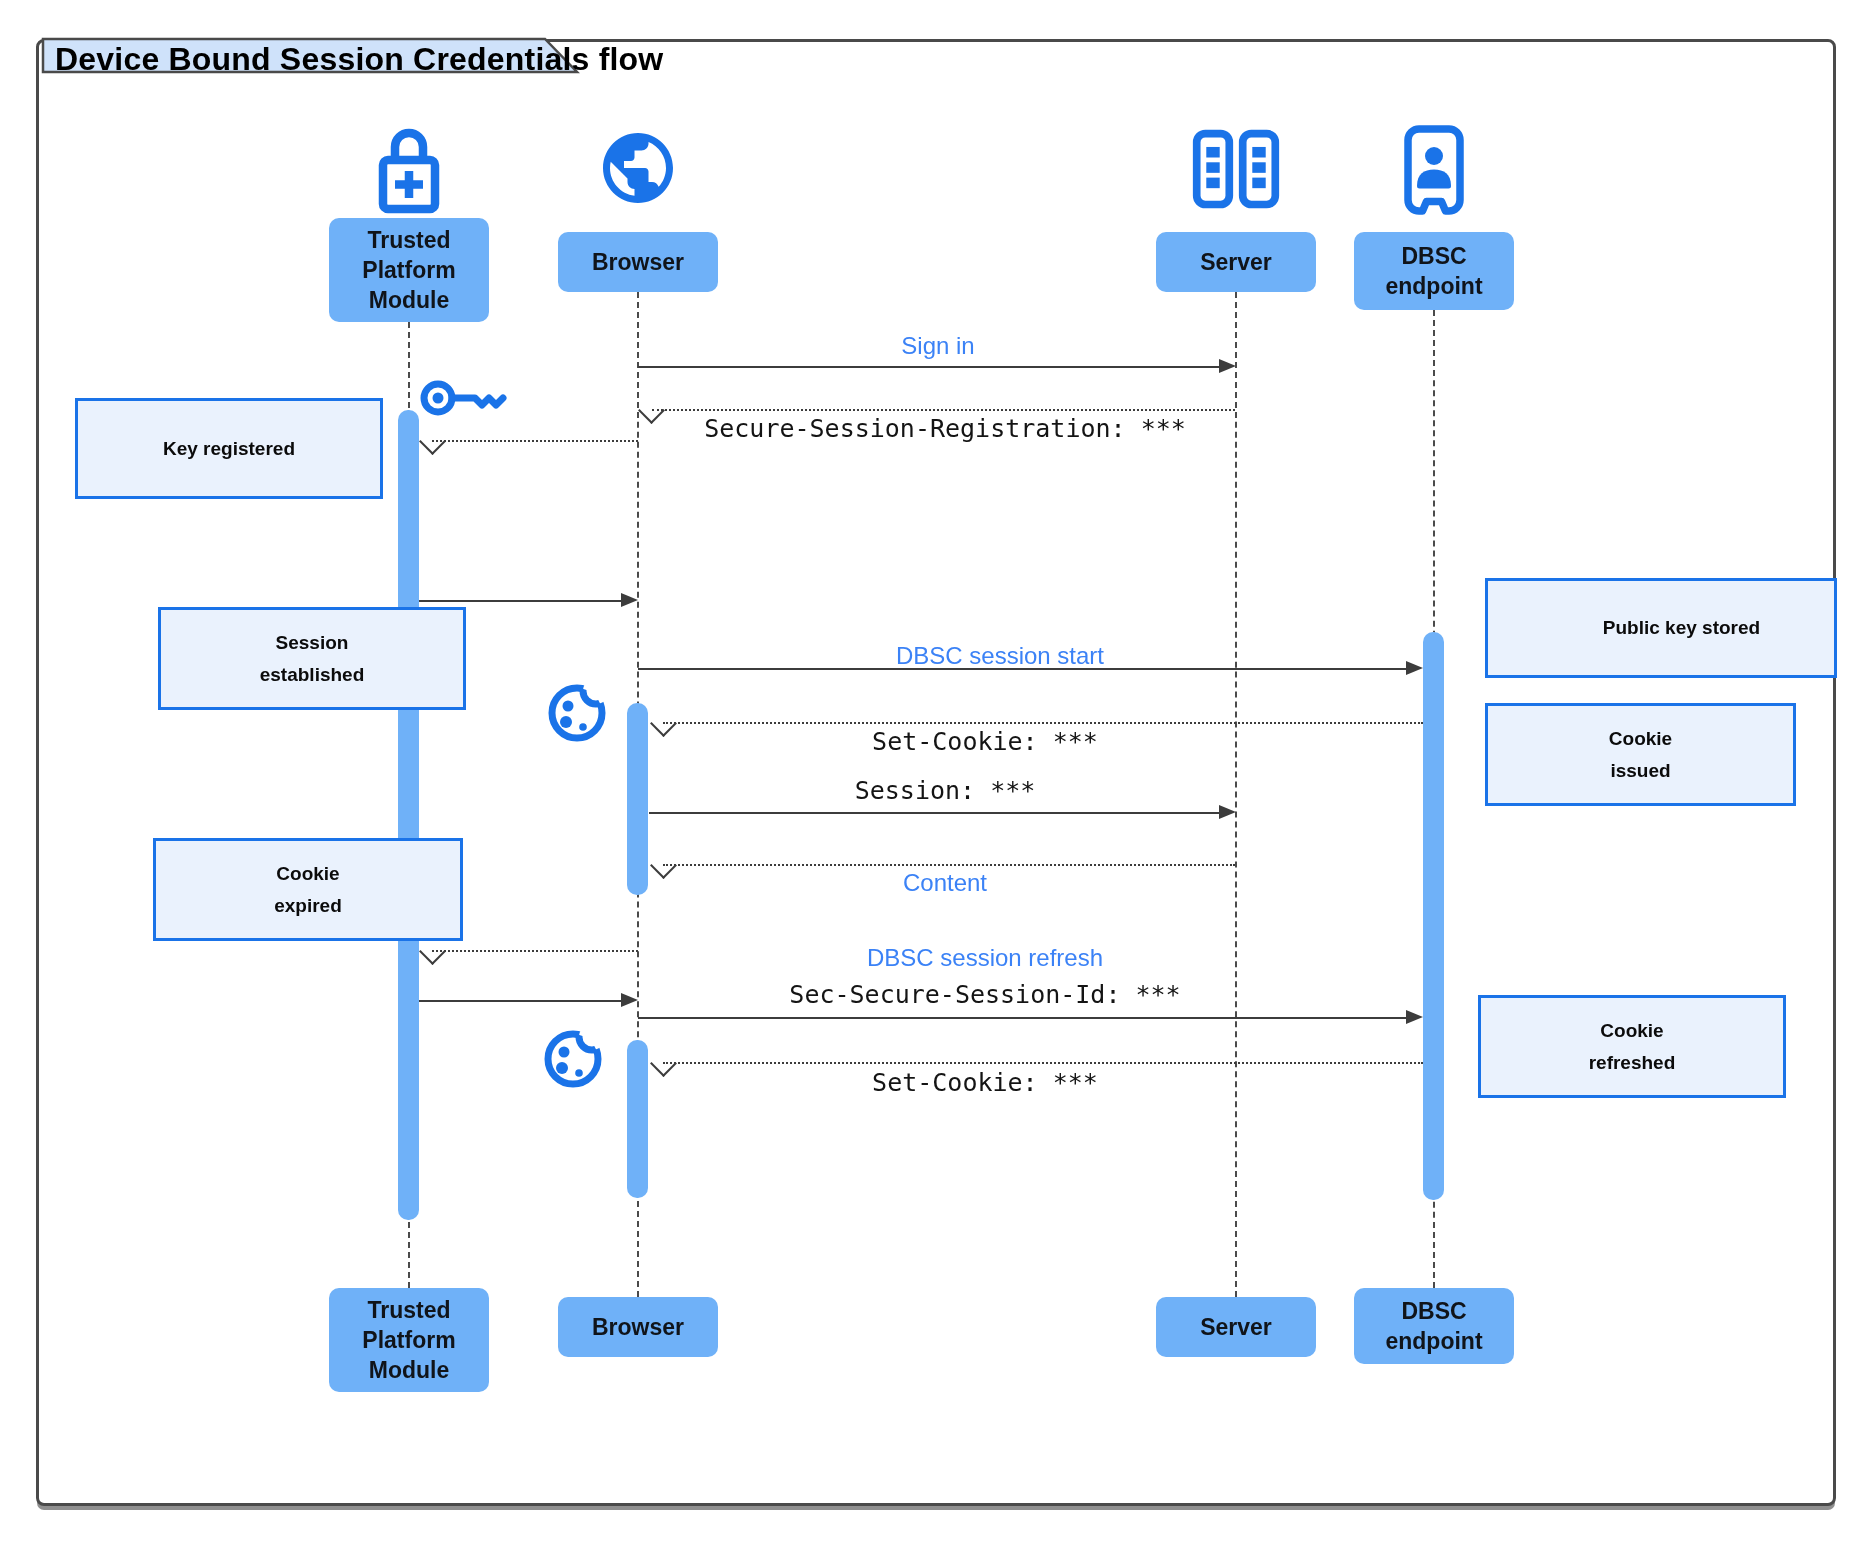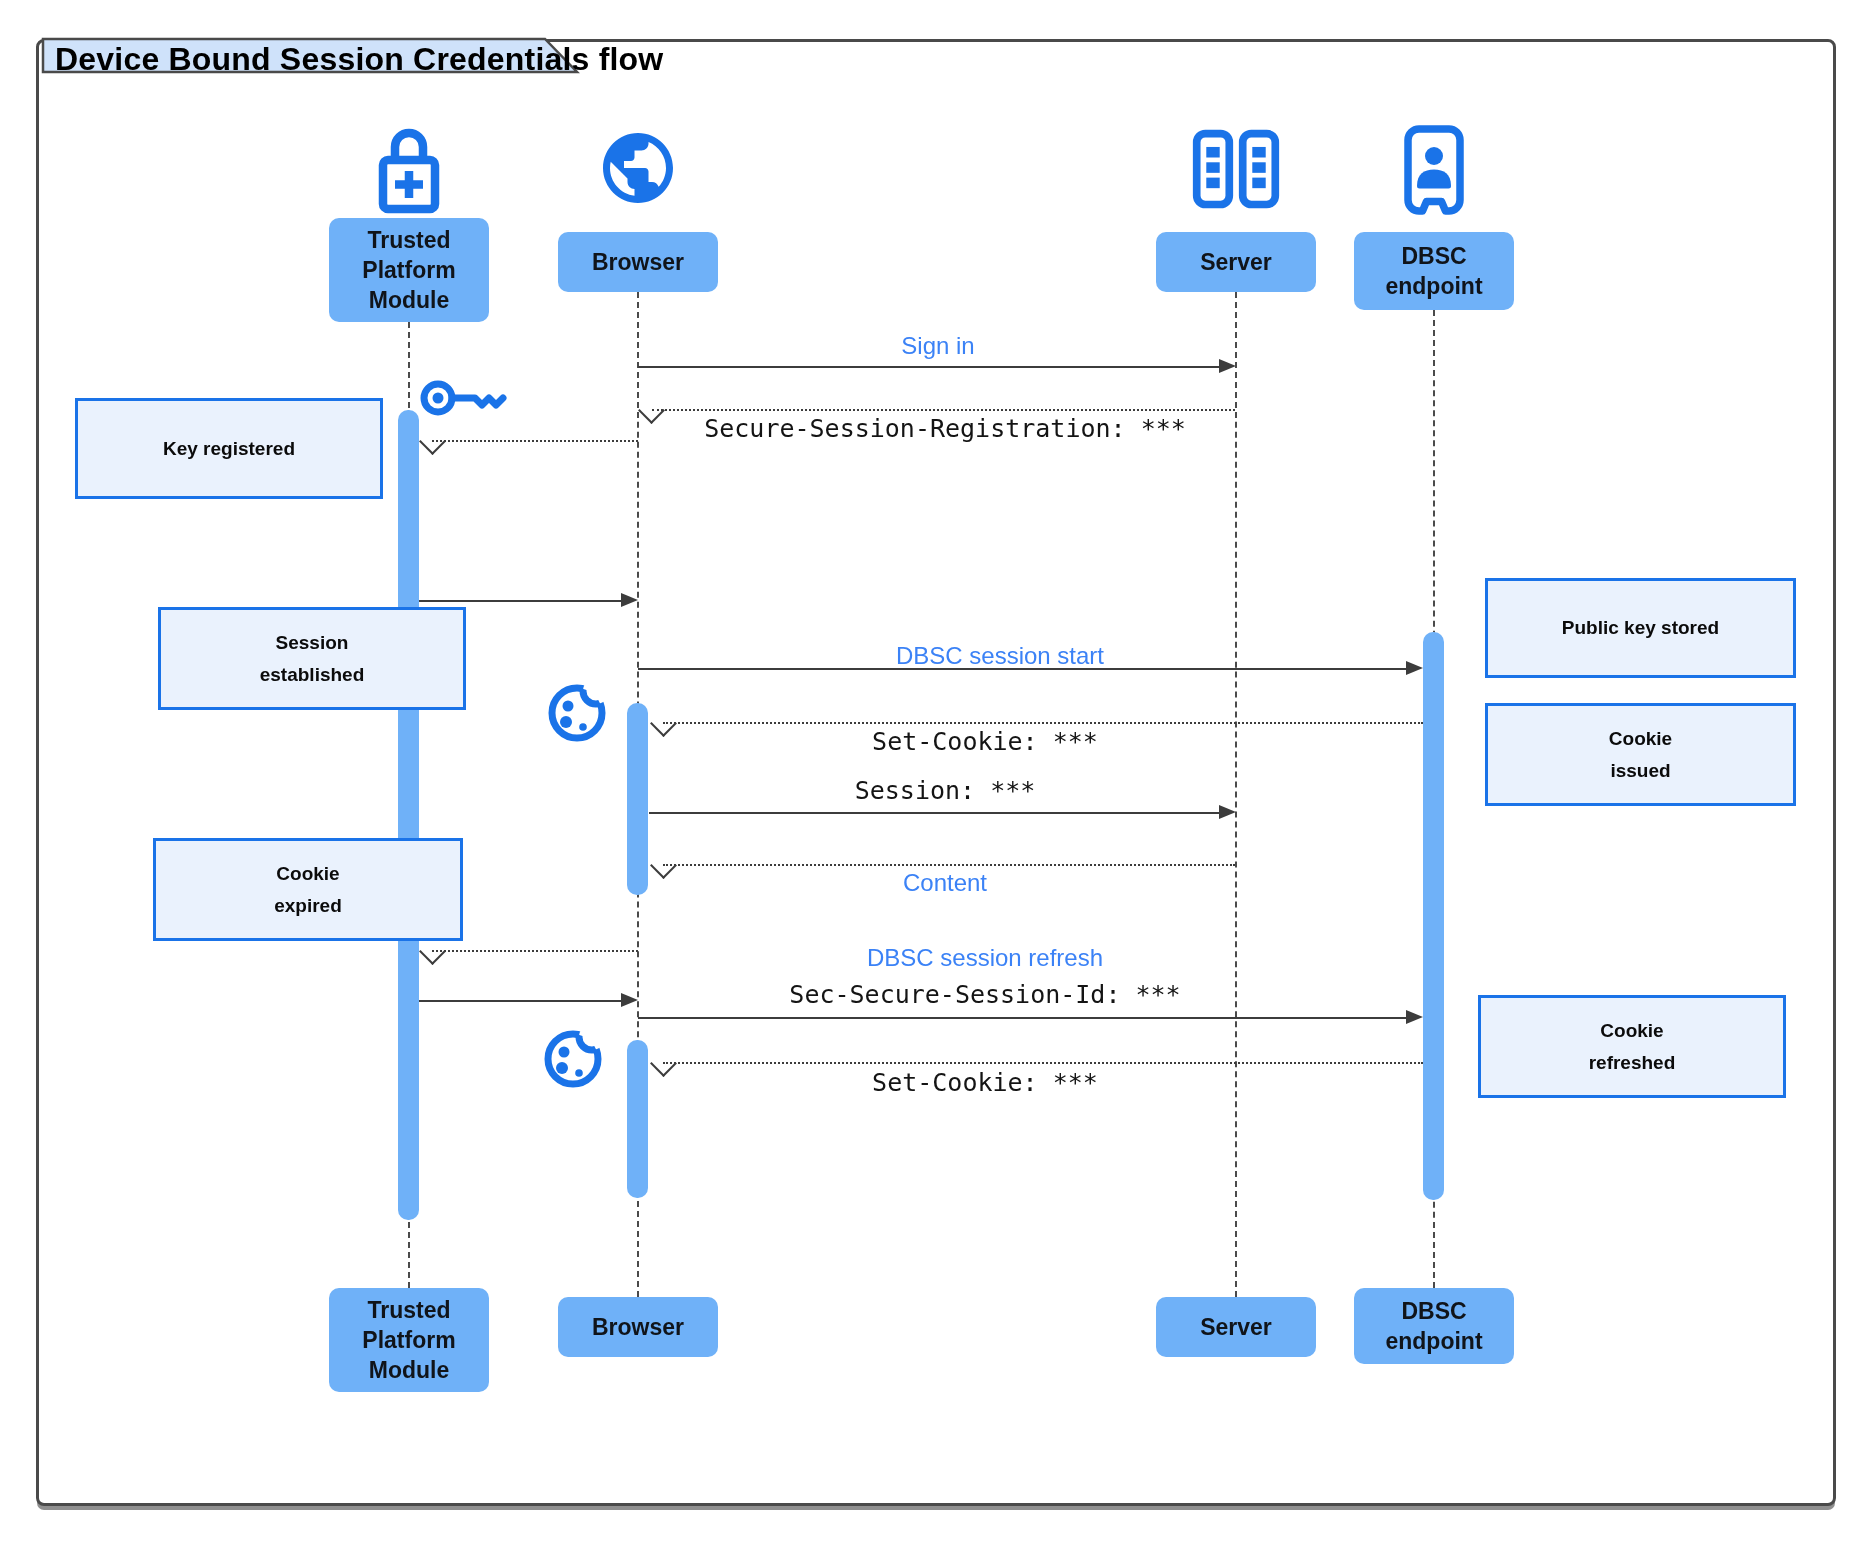--- a/index.html
+++ b/index.html
@@ -182,21 +182,21 @@
 
   <div class="msg-line dotted" style="left:663px;top:1062px;width:760px;"></div>
   <div class="chev-l" style="left:654px;top:1054px;"></div>
   <div class="lbl mono" style="left:985px;top:1068px;">Set-Cookie: ***</div>
 
   <div class="note" style="left:75px;top:398px;width:302px;height:95px;white-space:pre-line;">Key registered</div>
   <div class="note" style="left:158px;top:607px;width:302px;height:97px;white-space:pre-line;">Session
 established</div>
   <div class="note" style="left:153px;top:838px;width:304px;height:97px;white-space:pre-line;">Cookie
 expired</div>
-  <div class="note" style="left:1485px;top:578px;width:305px;height:94px;white-space:pre-line;">Public key stored</div>
+  <div class="note" style="left:1485px;top:578px;width:305px;height:94px;white-space:pre-line;padding-left:41px;">Public key stored</div>
   <div class="note" style="left:1485px;top:703px;width:305px;height:97px;white-space:pre-line;">Cookie
 issued</div>
   <div class="note" style="left:1478px;top:995px;width:302px;height:97px;white-space:pre-line;">Cookie
 refreshed</div>
 
   <div class="actor-box" style="left:329px;top:1288px;width:160px;height:104px;">Trusted
 Platform
 Module</div>
   <div class="actor-box" style="left:558px;top:1297px;width:160px;height:60px;">Browser</div>
   <div class="actor-box" style="left:1156px;top:1297px;width:160px;height:60px;">Server</div>

